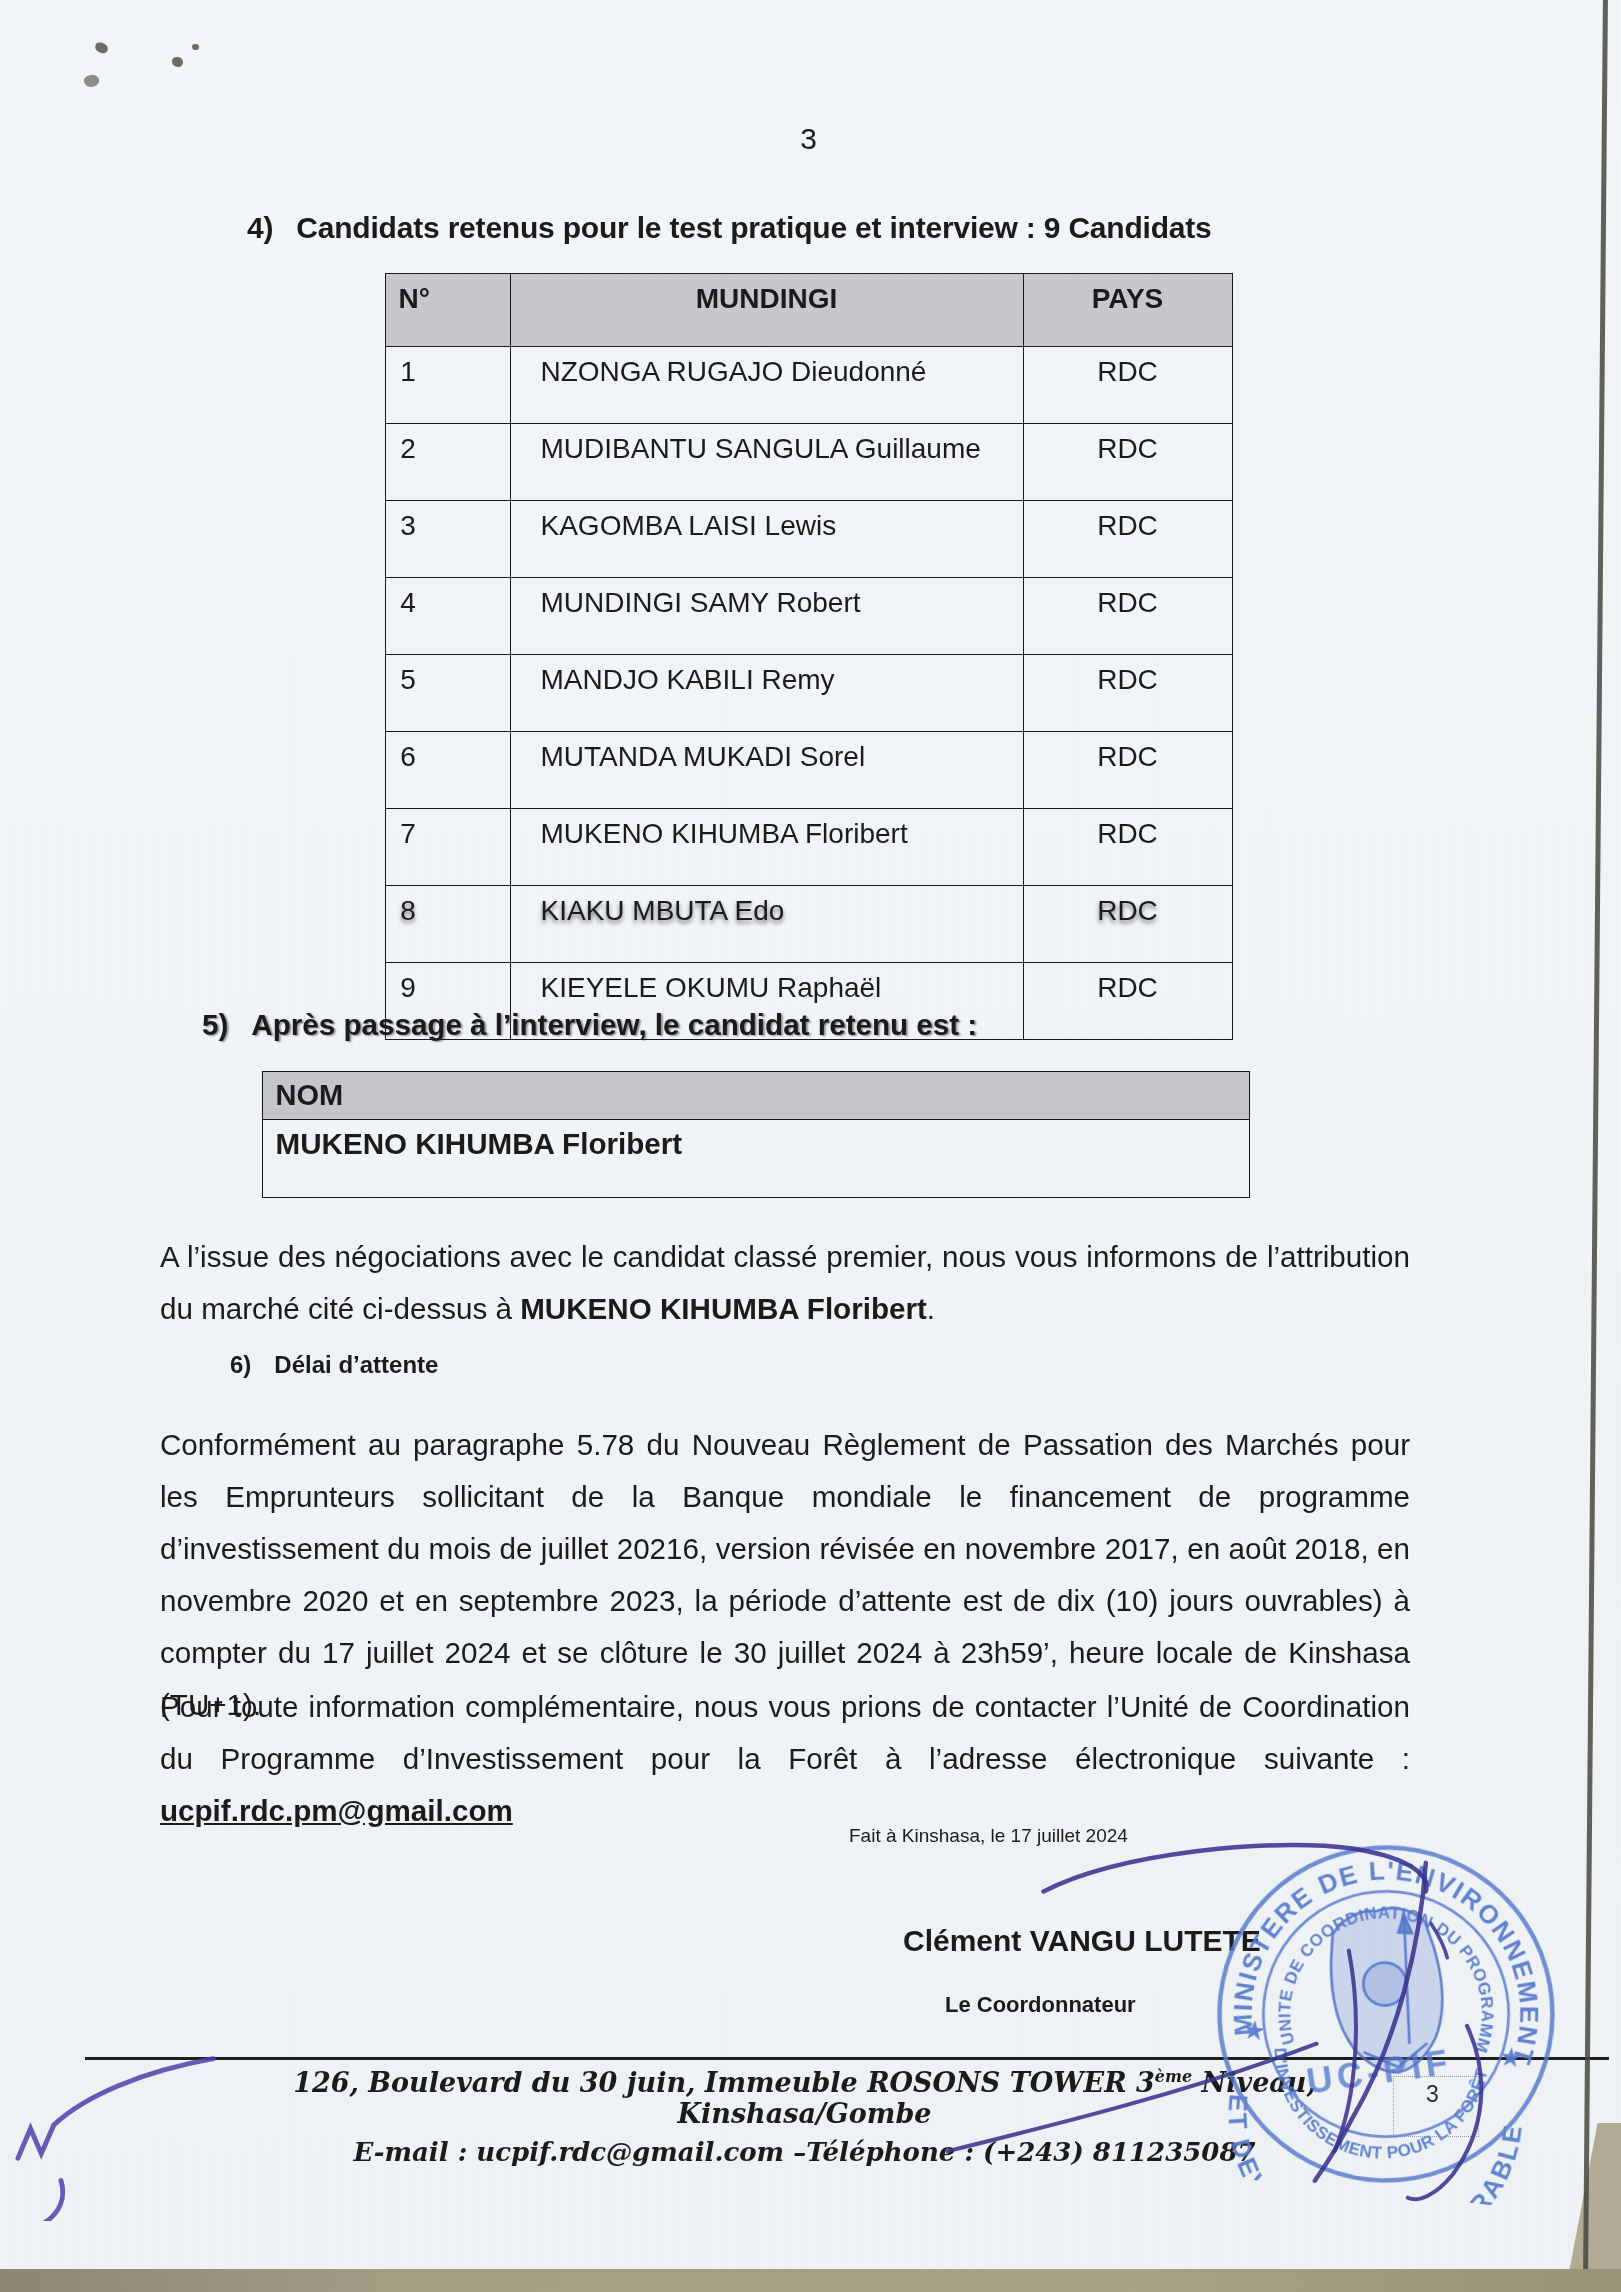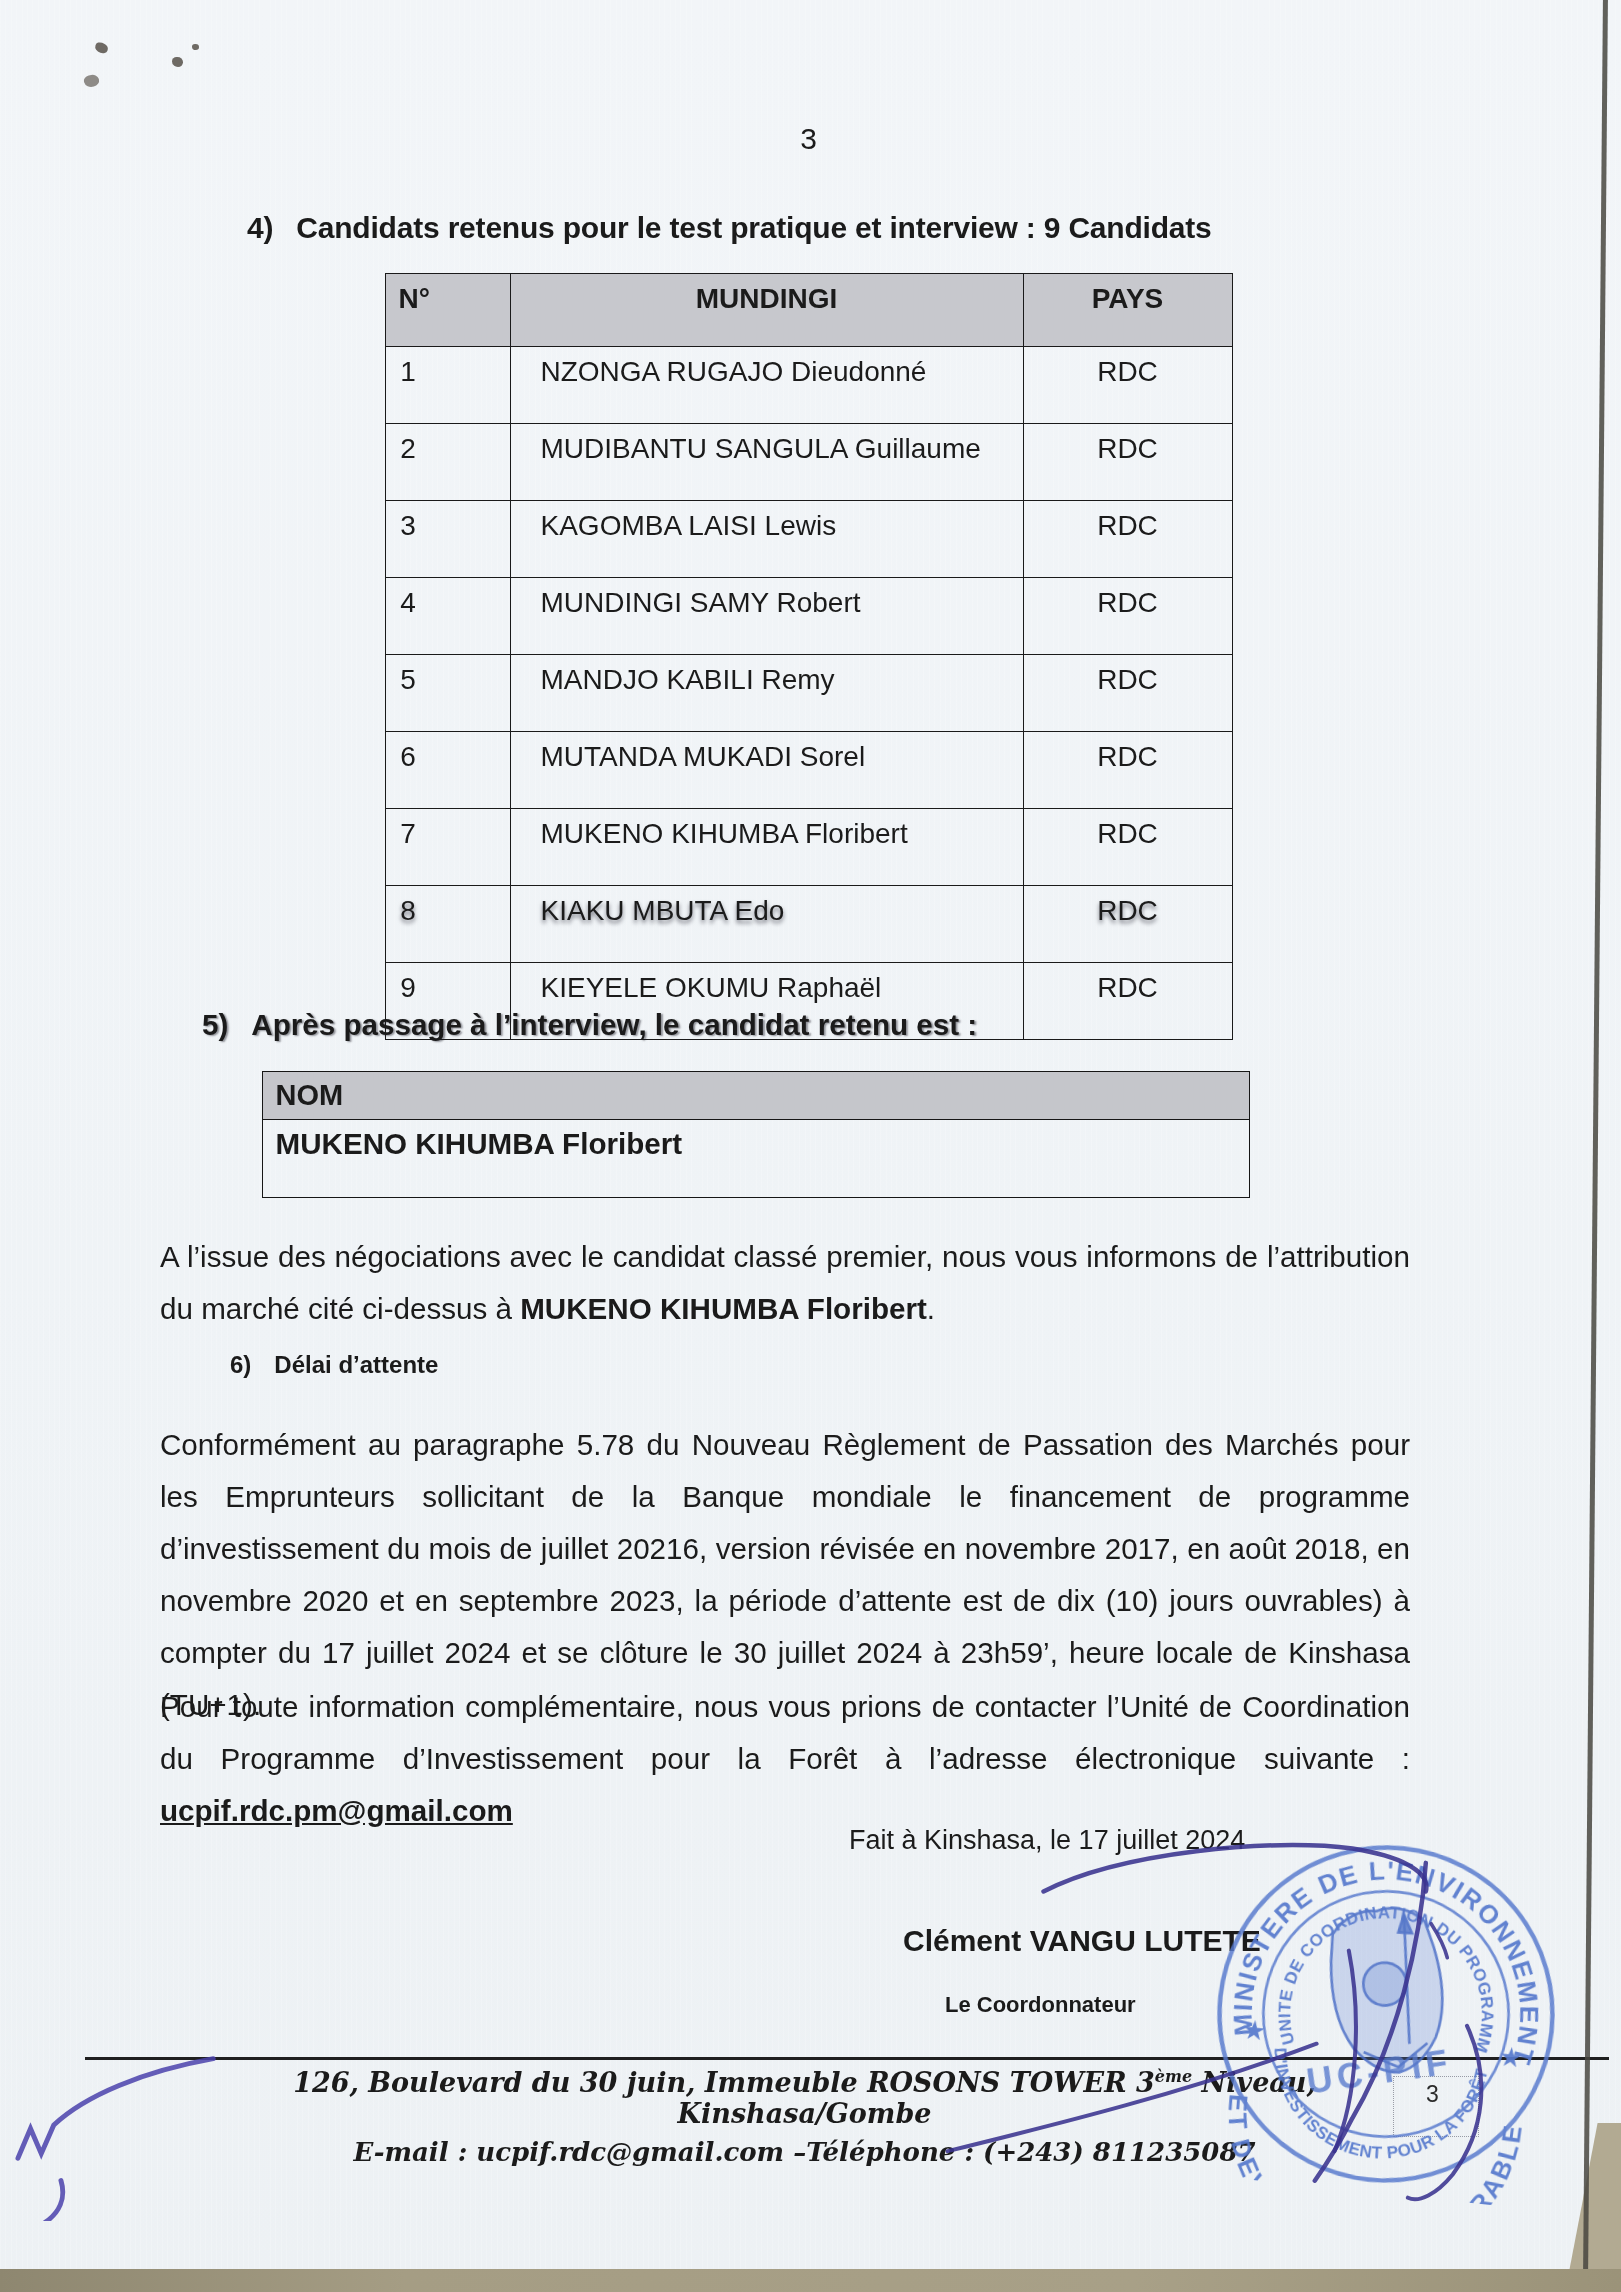--- a/index.html
+++ b/index.html
@@ -40,21 +40,21 @@
   .nomtbl th,.nomtbl td{border:1.8px solid #161616;}
   .nomtbl th{background:#c5c6cb;height:45px;text-align:left;padding-left:12.5px;font-size:29px;}
   .nomtbl td{height:70px;vertical-align:top;padding:7.2px 0 0 12.5px;font-weight:700;font-size:29.6px;}
   
   .para{left:160px;width:1250px;font-size:29.6px;line-height:52px;text-align:justify;}
   .p-award{top:1231px;}
   .p-delay{top:1419px;}
   .p-contact{top:1681px;}
   .email{font-weight:700;text-decoration:underline;color:#1b1b1b;}
   
-  .fait{left:849px;top:1825px;font-size:27px;}
+  .fait{left:849px;top:1825px;font-size:19px;}
   .signame{left:903px;top:1924px;font-size:30px;font-weight:700;}
   .sigtitle{left:945px;top:1992px;font-size:22px;font-weight:700;}
   
   .rule{left:85px;top:2057px;width:1524px;height:2.7px;background:#1f1f1f;}
   .footer{left:164px;top:2067px;width:1281px;text-align:center;
           font-family:"DejaVu Serif",serif;font-style:italic;font-weight:700;}
   .f1{font-size:27px;}
   .f2{font-size:26px;margin-top:8px;}
   .footer sup{font-size:16px;}
   

